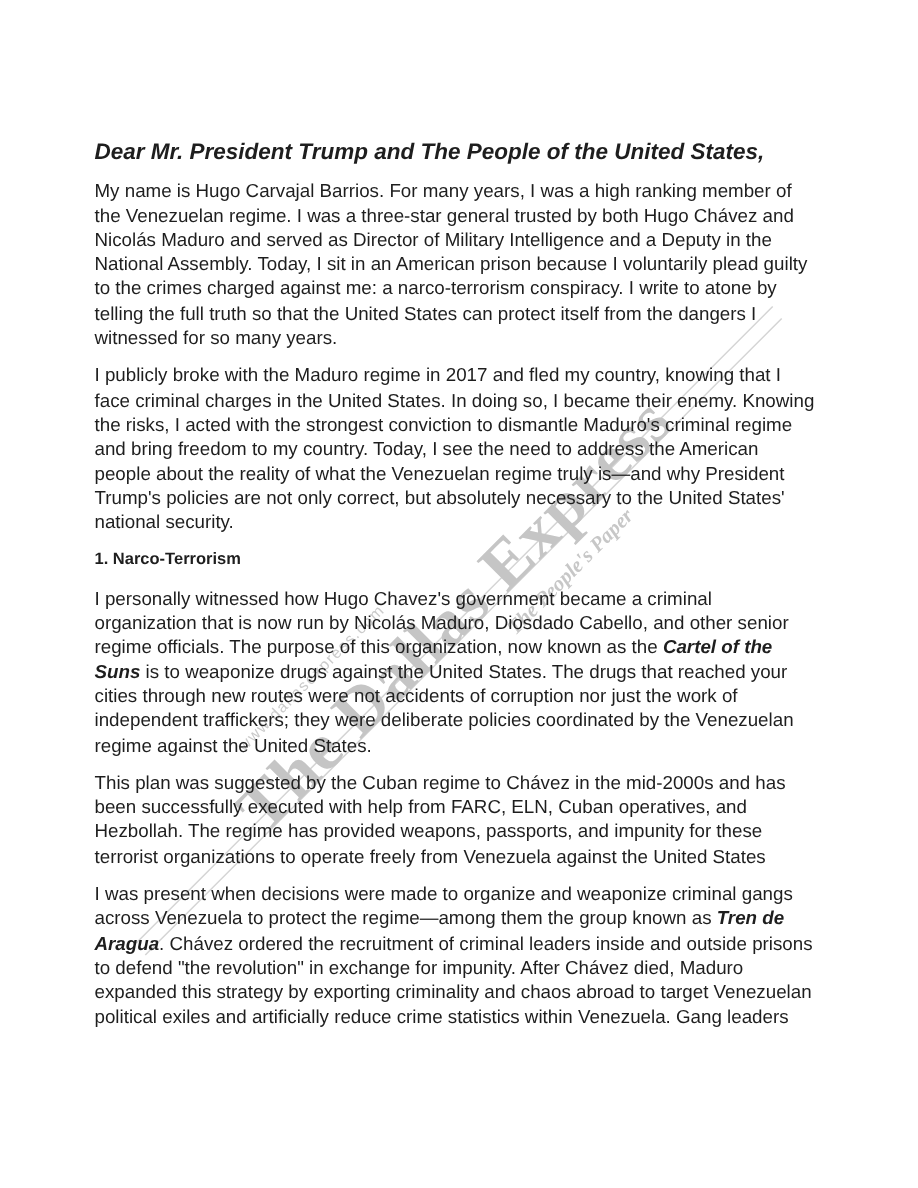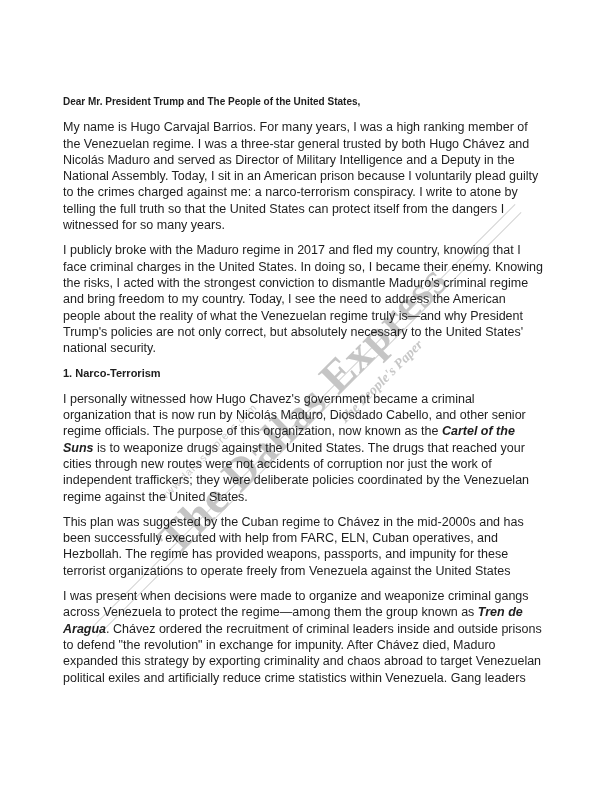--- a/index.html
+++ b/index.html
@@ -19,21 +19,22 @@
     top: 94px;
     width: 480px;
     z-index: 1;
     color: #1e1e1e;
     font-size: 12.5px;
     line-height: 16.3px;
   }
   .block { margin: 0 0 9px 0; }
   .salutation {
     font-weight: bold;
-    font-size: 10px;
+    font-size: 15px;
+    font-style: italic;
   }
   .heading {
     font-weight: bold;
     font-size: 11px;
     margin: 0 0 9px 0;
   }
   .para em { font-style: italic; font-weight: bold; }
 
   
   .watermark-layer {

